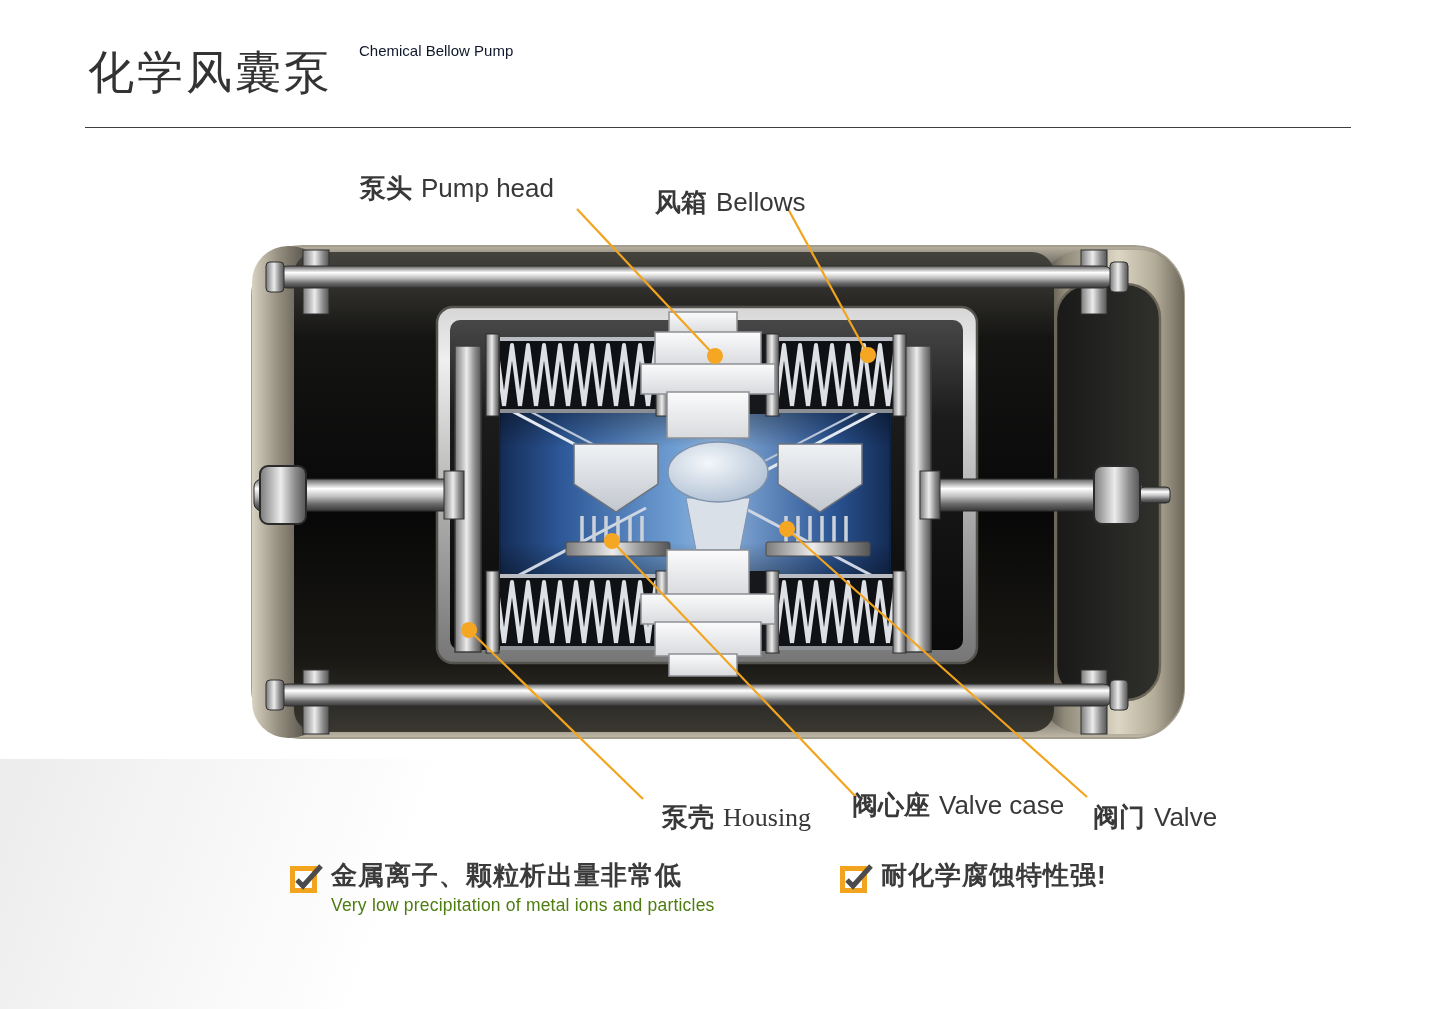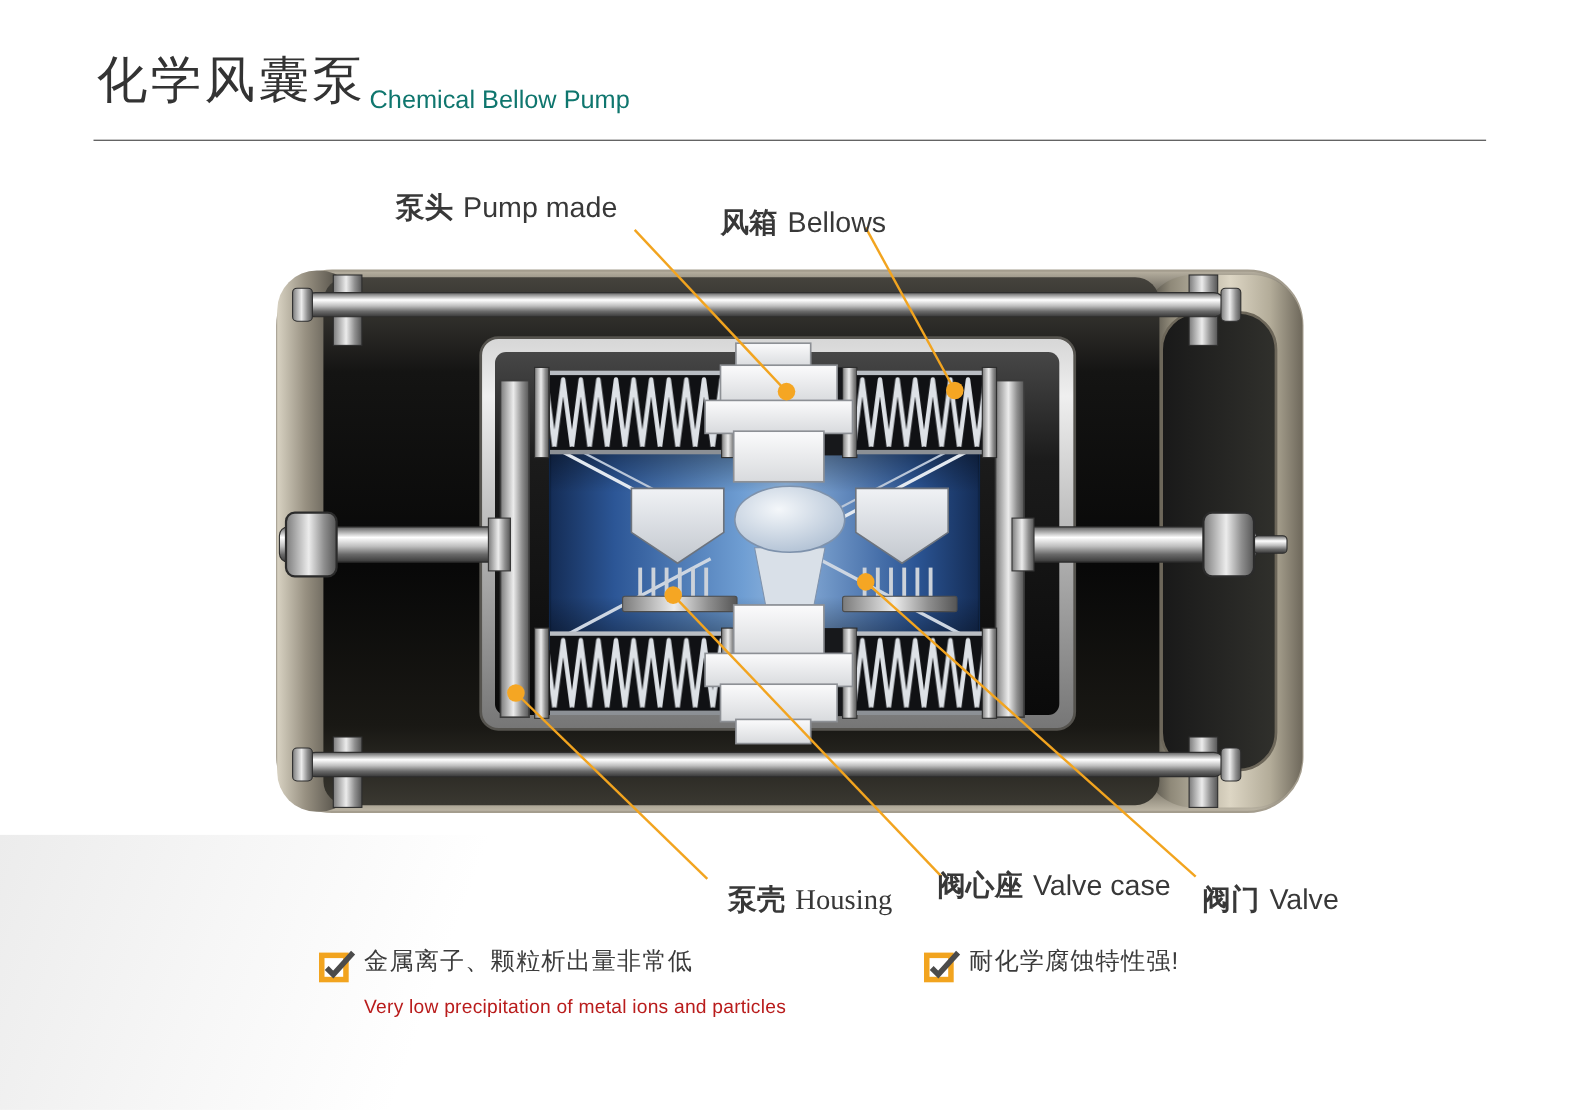--- a/index.html
+++ b/index.html
@@ -5,43 +5,43 @@
   html,body{margin:0;padding:0;background:#fff;}
   .page{
     position:relative;width:1432px;height:1009px;background:#ffffff;overflow:hidden;
     font-family:"Liberation Sans","DejaVu Sans",sans-serif;color:#3a3a3a;
   }
   .bg-wedge{
     position:absolute;left:0;bottom:0;width:720px;height:250px;
     background:linear-gradient(110deg,#ececec 0%,#f6f6f6 28%,rgba(255,255,255,0) 55%);
   }
   
-  .header{position:absolute;left:88px;top:42px;display:flex;align-items:flex-end;gap:3px;}
+  .header{position:absolute;left:88px;top:42px;display:flex;align-items:flex-start;gap:26px;}
   .title-zh{margin:0;font-size:46px;font-weight:500;letter-spacing:3px;color:#333;}
-  .title-en{font-size:23px;font-weight:400;color:#0f766e;}
+  .title-en{font-size:15px;font-weight:400;color:#0f172a;}
   .divider{position:absolute;left:85px;top:127px;width:1266px;height:1px;background:#3f3f3f;}
   
   .pump-wrap{position:absolute;left:248px;top:240px;width:940px;height:505px;}
   .pump-svg{width:100%;height:100%;display:block;}
   .leaders{position:absolute;left:0;top:0;width:1432px;height:1009px;pointer-events:none;}
   
   .callout{position:absolute;white-space:nowrap;font-size:26px;color:#383838;}
   .callout .zh{font-weight:600;margin-right:9px;text-align:center;}
   .callout .en{font-weight:400;}
   .callout-pump-head{left:360px;top:171px;}
   .callout-bellows{left:655px;top:169px;margin-top:16px;}
   .callout-housing{left:662px;top:800px;font-family:Liberation Serif, serif;}
   .callout-valve-case{left:852px;top:788px;}
   .callout-valve{left:1093px;top:800px;}
   
   .feature{position:absolute;display:flex;align-items:flex-start;}
   .feature .check{width:27px;height:27px;margin-top:5px;margin-right:14px;overflow:visible;flex:0 0 auto;}
   .feature .col{display:flex;flex-direction:column;}
-  .f-zh{font-size:22px;color:#3b3b3b;line-height:1.15;letter-spacing:1px;}
-  .f-en{font-size:17.5px;color:#b91c1c;margin-top:19px;letter-spacing:.2px;}
+  .f-zh{font-size:26px;color:#3b3b3b;line-height:1.15;letter-spacing:1px;font-weight:bold;}
+  .f-en{font-size:17.5px;color:#4d7c0f;margin-top:4px;letter-spacing:.2px;}
   .feature-1{left:290px;top:861px;}
   .feature-2{left:840px;top:861px;}
   .feature-3{left:290px;top:932px;}
 </style>
 </head>
 <body>
 
 <div class="page">
   <div class="bg-wedge"></div>
 
@@ -283,21 +283,21 @@
     <g fill="#F5A623">
       <circle cx="715" cy="356" r="8"></circle>
       <circle cx="868" cy="355" r="8"></circle>
       <circle cx="469" cy="630" r="8"></circle>
       <circle cx="612" cy="541" r="8"></circle>
       <circle cx="787" cy="529" r="8"></circle>
     </g>
   </svg>
 
   <div class="callout callout-pump-head">
-    <span class="zh">泵头</span><span class="en">Pump made</span>
+    <span class="zh">泵头</span><span class="en">Pump head</span>
   </div>
   <div class="callout callout-bellows">
     <span class="zh">风箱</span><span class="en">Bellows</span>
   </div>
   <div class="callout callout-housing">
     <span class="zh">泵壳</span><span class="en">Housing</span>
   </div>
   <div class="callout callout-valve-case">
     <span class="zh">阀心座</span><span class="en">Valve case</span>
   </div>

